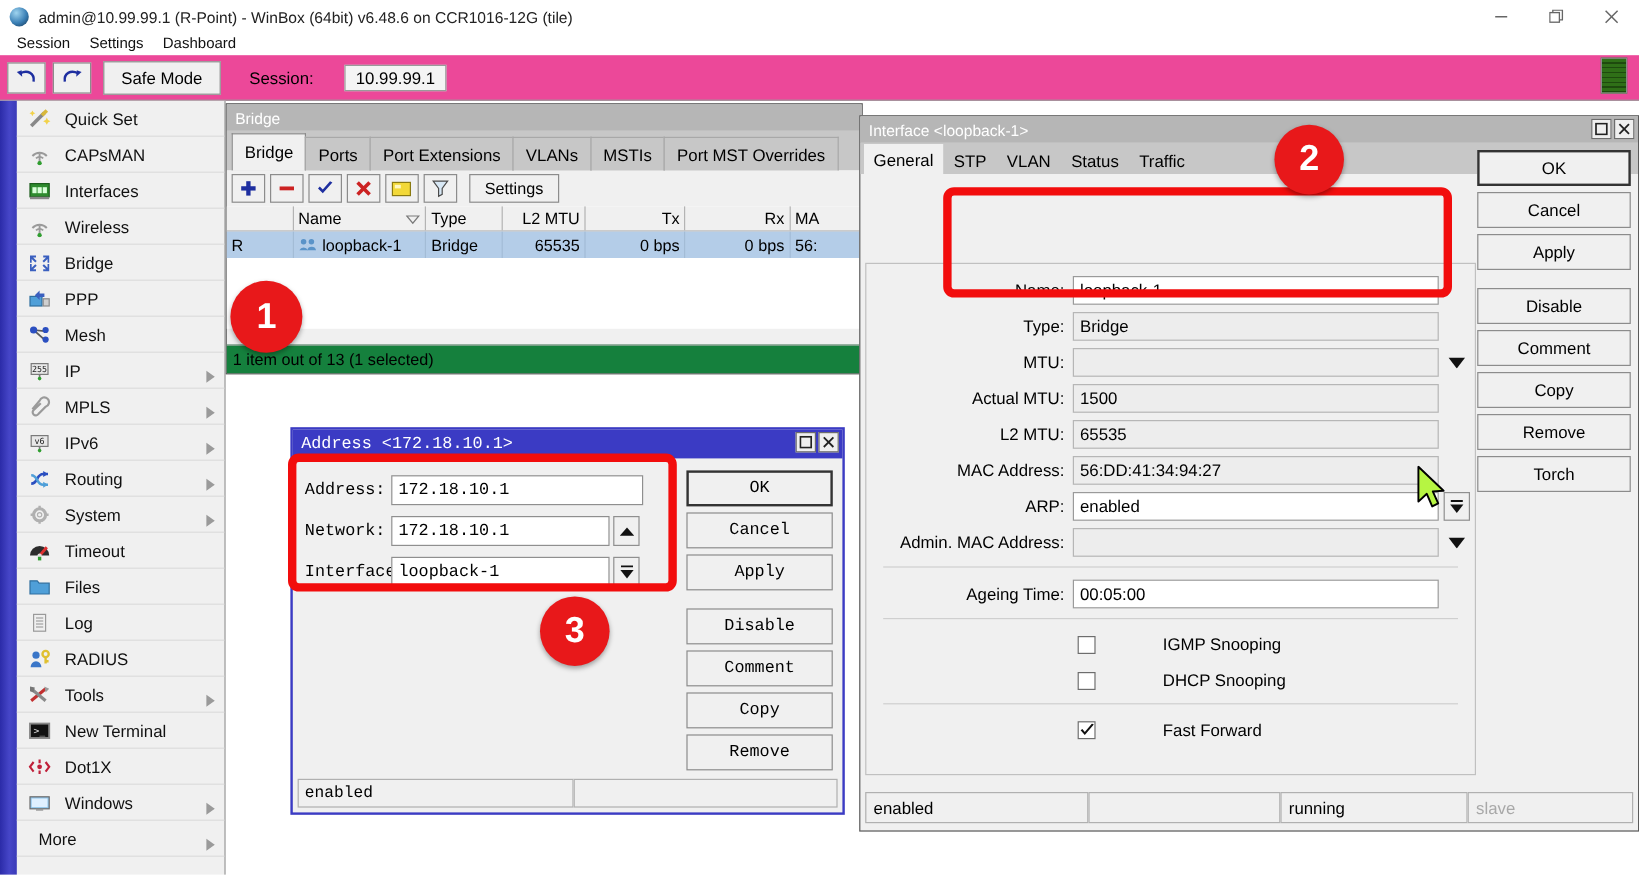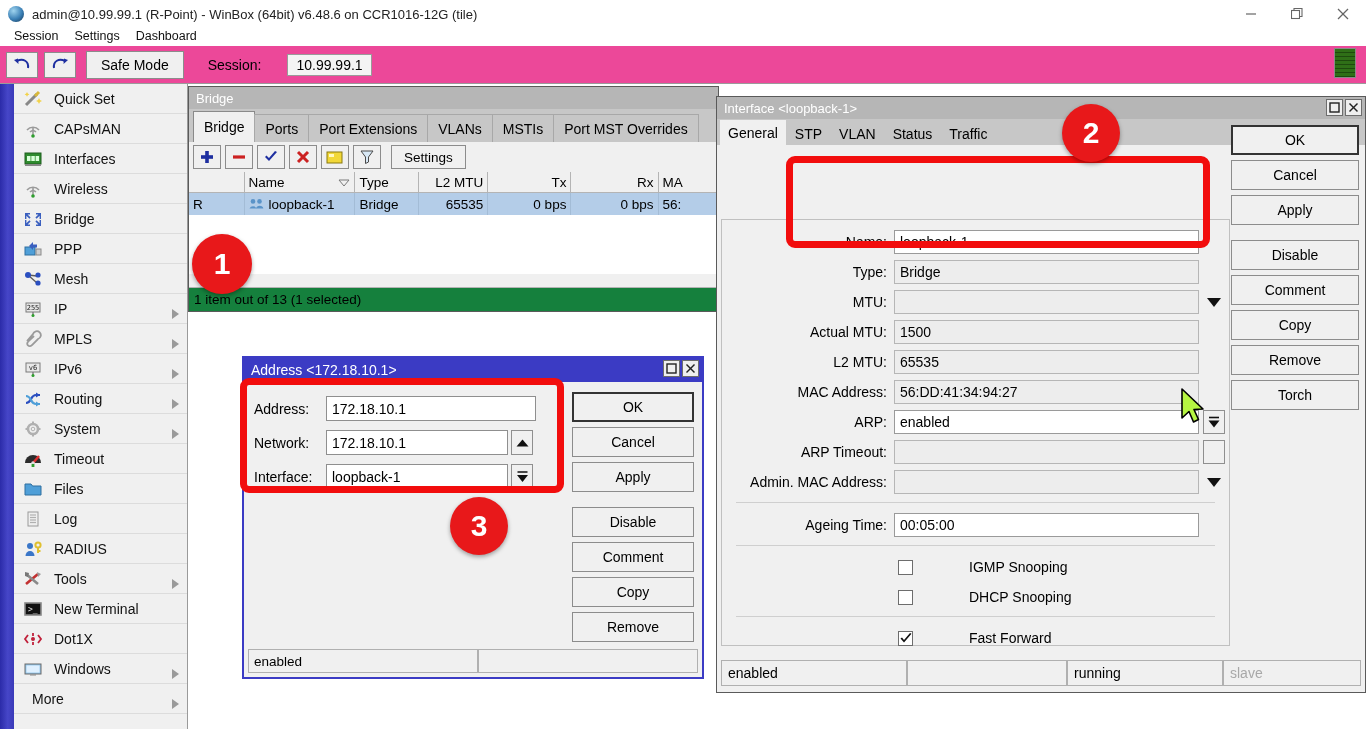--- a/index.html
+++ b/index.html
@@ -121,21 +121,21 @@
     display:flex;align-items:center; overflow:hidden;white-space:nowrap;
   }
   .c-flag{width:56px;} .c-name{width:112px;} .c-type{width:64px;}
   .c-l2{width:70px;justify-content:flex-end;} .c-tx{width:84px;justify-content:flex-end;}
   .c-rx{width:88px;justify-content:flex-end;} .c-mac{width:60px;}
   #bridgestatus {
     position:absolute; left:0; bottom:0; width:100%; height:24px; background:#15803d;
     border-top:1px solid #b4b4b4; display:flex;align-items:center;padding-left:5px;font-size:13.5px;
   }
   
-  #addrwin { left:242px; top:356px; width:462px; height:323px; border:2px solid #3b3bc4;}
+  #addrwin { left:242px; top:356px; width:462px; height:323px; border:2px solid #3b3bc4;font-family:Liberation Mono, monospace;}
   #addrwin .wbtitle{height:24px;font-size:14px;}
   .formarea { position:relative; }
   .frow { display:flex; align-items:center; height:29px; margin-bottom:5px; }
   .flabel { font-size:14px; text-align:left; padding-right:7px; }
   .finput {
     border:1px solid #8f8f8f; background:#ffffff; height:25px; font-size:14px;
     display:flex;align-items:center; padding:0 5px;
   }
   .spin { width:22px;height:25px;border:1px solid #8f8f8f;background:#f0f0f0;
           display:flex;align-items:center;justify-content:center;margin-left:3px;}
@@ -680,25 +680,20 @@
         <div class="ilabel">ARP:</div>
         <div class="iinput">enabled</div>
         <div class="caretbtn">
           <svg width="14" height="15" viewBox="0 0 14 15">
             <line x1="2" y1="2.5" x2="12" y2="2.5" stroke="#111" stroke-width="1.6"></line>
             <path d="M1.5 5.5 h11 l-5.5 7z" fill="#111"></path>
           </svg>
         </div>
       </div>
 
-      <div class="irow">
-        <div class="ilabel">ARP Timeout:</div>
-        <div class="iinput empty"></div>
-        <div class="caretbtn"></div>
-      </div>
 
       <div class="irow">
         <div class="ilabel">Admin. MAC Address:</div>
         <div class="iinput empty"></div>
         <div class="caret">
           <svg width="14" height="9" viewBox="0 0 14 9">
               <path d="M0 0 h14 l-7 9z" fill="#111"></path>
             </svg>
         </div>
       </div>

